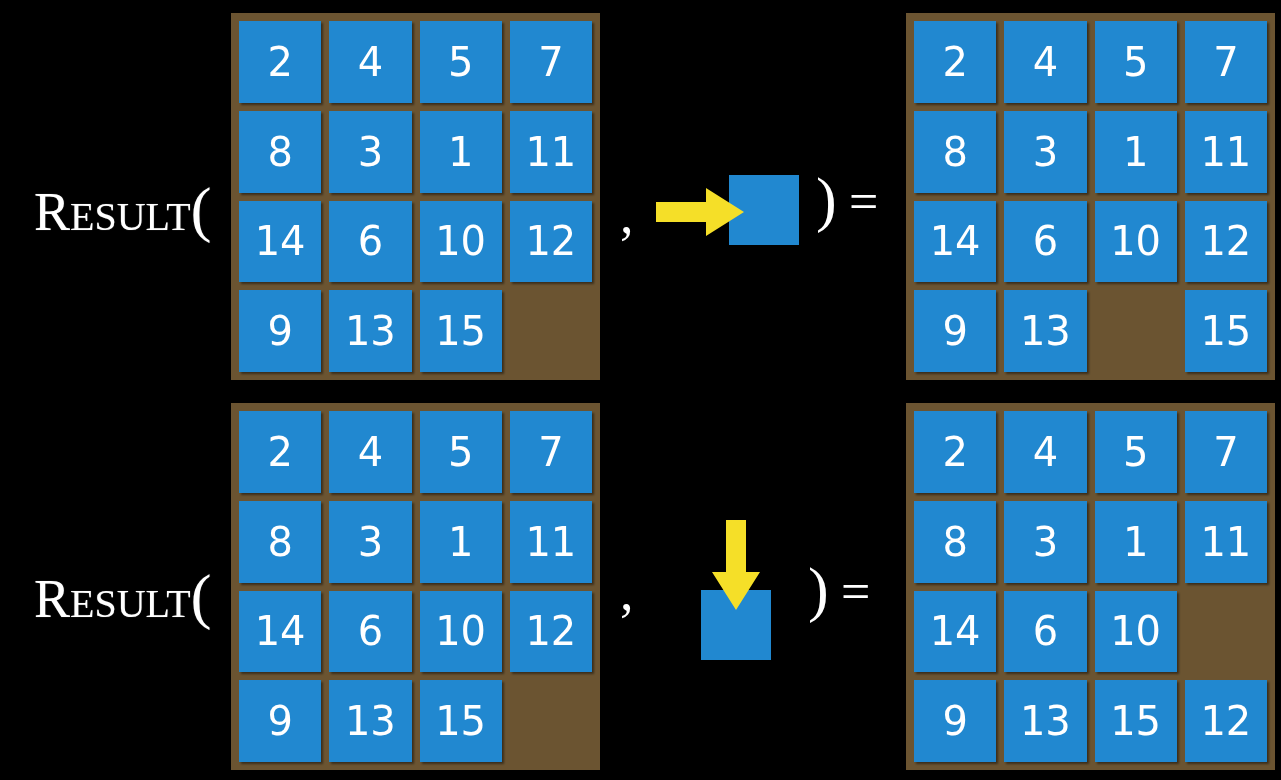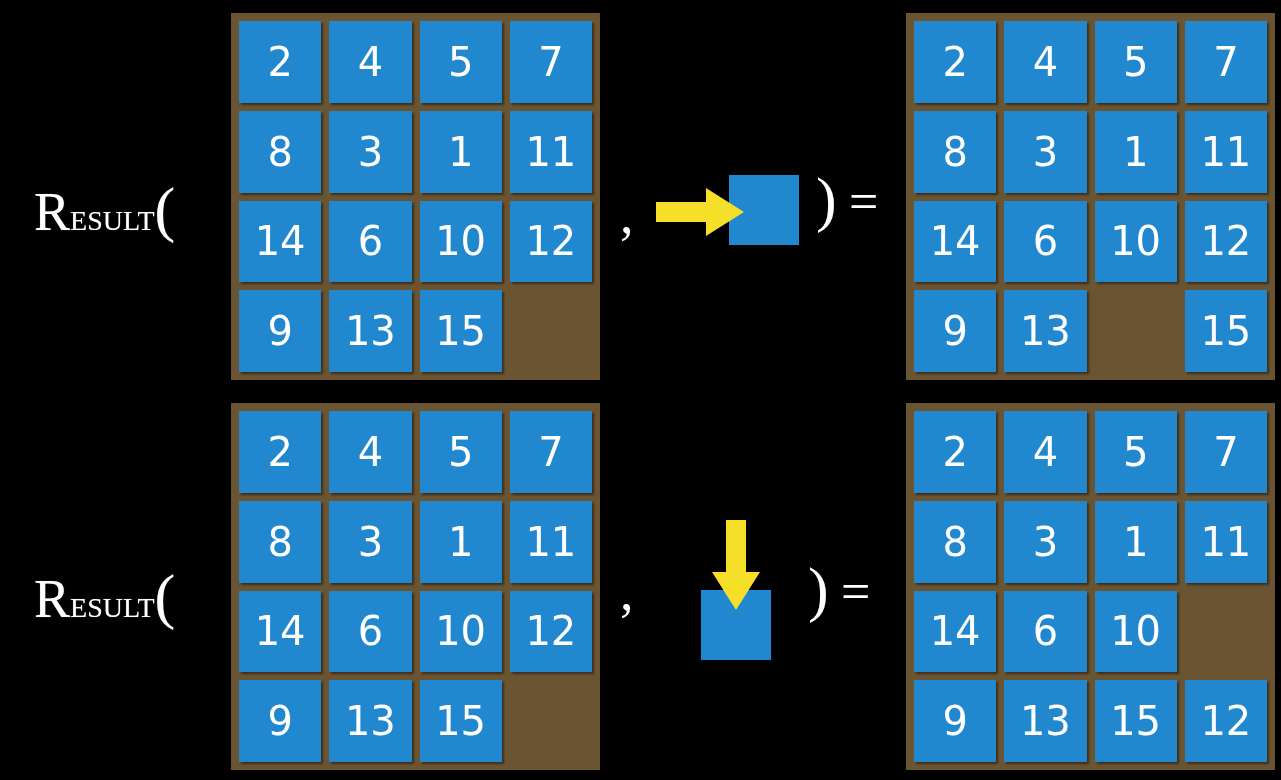--- a/index.html
+++ b/index.html
@@ -27,21 +27,21 @@
     color: #ffffff;
     font-family: "Liberation Serif", serif;
     white-space: nowrap;
     line-height: 1;
     text-shadow: 0 0 1px rgba(255,255,255,0.45);
   }
   .result-label .cap-first {
     font-size: 54px;
   }
   .result-label .cap-rest {
-    font-size: 28px;
+    font-size: 40px;
   }
   .result-label .paren {
     font-size: 62px;
   }
 
   
   .glyph {
     position: absolute;
     color: #ffffff;
     font-family: "Liberation Serif", serif;

